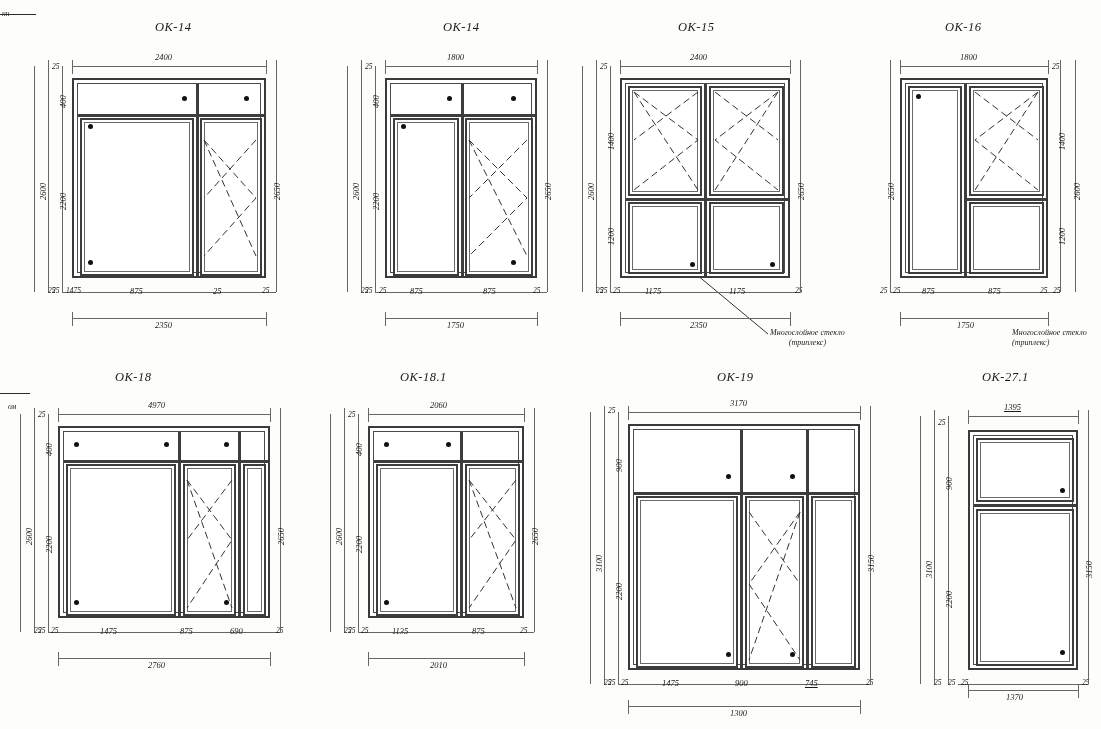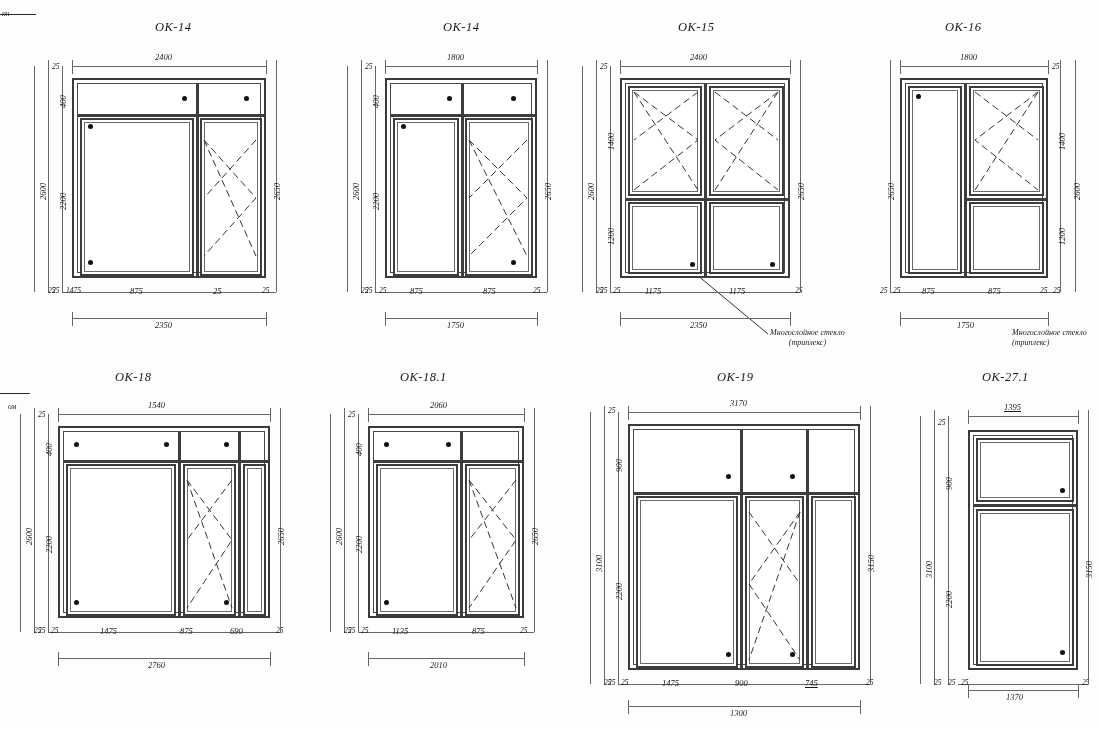--- a/index.html
+++ b/index.html
@@ -317,21 +317,21 @@
     <svg class="ov" width="212" height="192">
       <polyline points="127,52 172,112 127,180"></polyline>
       <line x1="127" y1="52" x2="172" y2="180"></line>
       <line x1="172" y1="52" x2="127" y2="112"></line>
     </svg>
   </div>
 
   <div class="hl ext" style="left:58px;top:414px;width:212px;"></div>
   <div class="vl ext" style="left:58px;top:408px;height:14px;"></div>
   <div class="vl ext" style="left:270px;top:408px;height:14px;"></div>
-  <div class="abs dim" style="left:148px;top:400px;">1540</div>
+  <div class="abs dim" style="left:148px;top:400px;">4970</div>
 
   <div class="hl ext" style="left:48px;top:632px;width:232px;"></div>
   <div class="abs dim sm" style="left:38px;top:626px;">25</div>
   <div class="abs dim sm" style="left:51px;top:626px;">25</div>
   <div class="abs dim" style="left:100px;top:626px;">1475</div>
   <div class="abs dim" style="left:180px;top:626px;">875</div>
   <div class="abs dim" style="left:230px;top:626px;">690</div>
   <div class="abs dim sm" style="left:276px;top:626px;">25</div>
   <div class="hl ext" style="left:58px;top:658px;width:212px;"></div>
   <div class="vl ext" style="left:58px;top:652px;height:14px;"></div>

